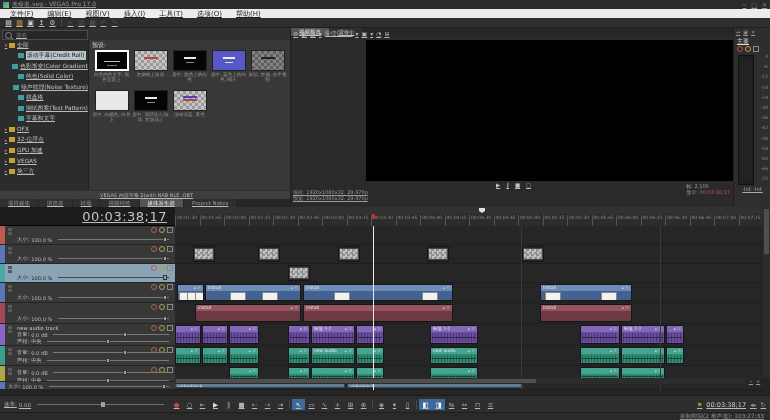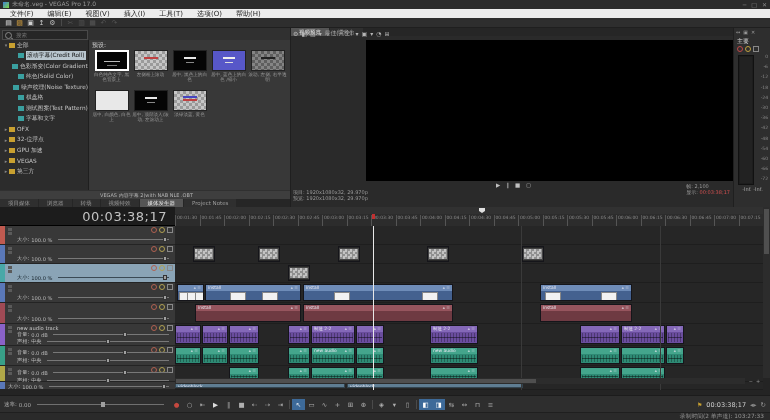--- a/index.html
+++ b/index.html
@@ -1,18 +1,18 @@
 <!DOCTYPE html>
 <html><head>
 <meta charset="utf-8">
 <style>
   html,body{margin:0;padding:0;background:#1a1a1a;}
   #app{position:relative;width:770px;height:420px;background:#282828;overflow:hidden;
        font-family:"DejaVu Sans",sans-serif;color:#bbb;cursor:default;}
-  .abs{position:absolute;}
+  .abs{position:absolute;text-decoration:underline;}
   
   #titlebar{left:0;top:0;width:770px;height:9px;background:#2b2b2b;font-size:6px;color:#999;
             display:flex;align-items:center;padding:0 3px;box-sizing:border-box;}
   #appicon{width:6px;height:6px;background:linear-gradient(135deg,#3d7fd8,#7fd83d);margin-right:3px;}
   #winbtns{margin-left:auto;display:flex;gap:5px;font-size:6px;color:#888;}
   #menubar{left:0;top:9px;width:770px;height:9px;background:#ececec;display:flex;align-items:center;
            font-size:7px;color:#222;padding-left:3px;box-sizing:border-box;}
   .menu-item{padding:0 7px;}
   #toolbar{left:0;top:18px;width:770px;height:10px;background:#2e2e2e;display:flex;align-items:center;
            padding-left:3px;box-sizing:border-box;border-bottom:1px solid #1f1f1f;}

